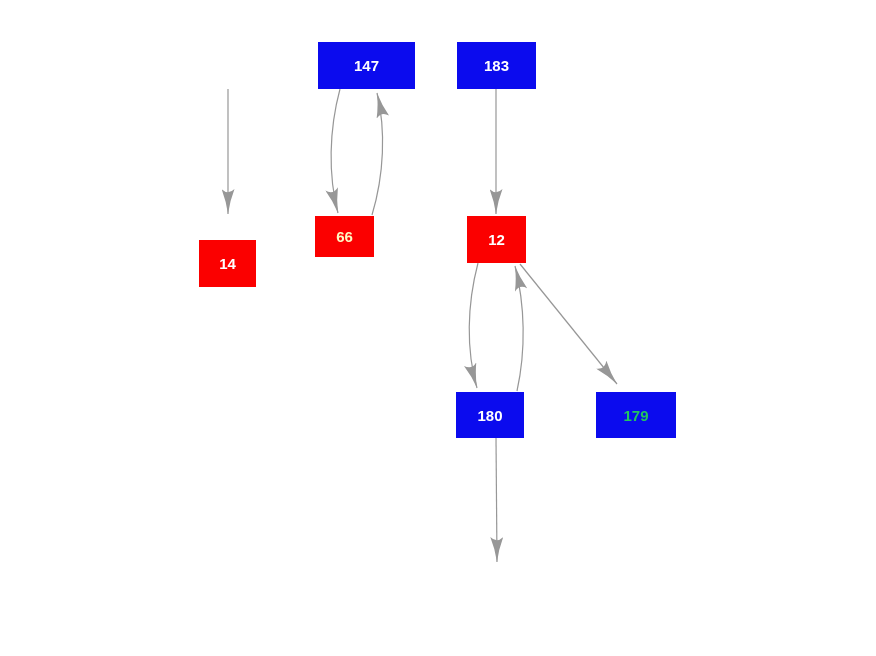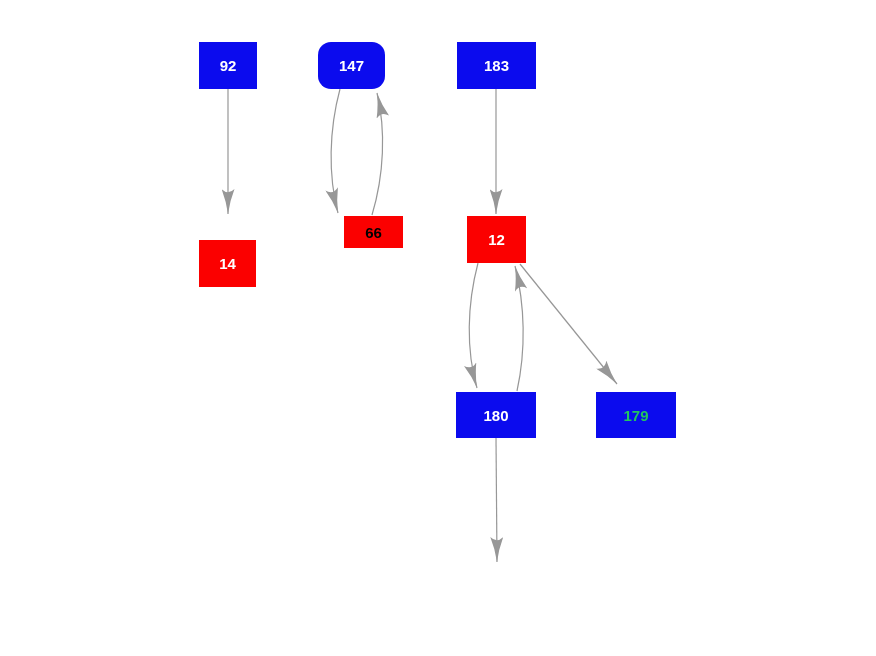--- a/index.html
+++ b/index.html
@@ -54,45 +54,42 @@
     <path class="edge" d="M228,89 L228,214" marker-end="url(#arrowhead)"></path>
     <path class="edge" d="M340,89 C329,130 328,175 338,213" marker-end="url(#arrowhead)"></path>
     <path class="edge" d="M372,215 C384,175 386,130 377,93" marker-end="url(#arrowhead)"></path>
     <path class="edge" d="M496,89 L496,214" marker-end="url(#arrowhead)"></path>
     <path class="edge" d="M478,263 C467,305 466,350 477,388" marker-end="url(#arrowhead)"></path>
     <path class="edge" d="M517,391 C526,350 525,305 515,266" marker-end="url(#arrowhead)"></path>
     <path class="edge" d="M520,264 L617,384" marker-end="url(#arrowhead)"></path>
     <path class="edge" d="M496,438 L497,562" marker-end="url(#arrowhead)"></path>
   </svg>
 
-  <div class="node blue" style="left: 199px; top: 42px; width: 58px; height: 47px; color: rgb(255, 255, 255);">
-    <span>92</span>
-  </div>
 
-  <div class="node blue" style="left: 318px; top: 42px; width: 67px; height: 47px; color: rgb(255, 255, 255); border-radius: 13px;">
+  <div class="node blue" style="left: 318px; top: 42px; width: 97px; height: 47px; color: rgb(255, 255, 255);">
     <span>147</span>
   </div>
 
   <div class="node blue" style="left: 457px; top: 42px; width: 79px; height: 47px; color: rgb(255, 255, 255);">
     <span>183</span>
   </div>
 
   <div class="node red" style="left: 199px; top: 216px; width: 57px; height: 47px; color: rgb(255, 255, 255); margin-top: 24px;">
     <span>14</span>
   </div>
 
-  <div class="node red" style="left: 344px; top: 216px; width: 59px; height: 32px; color: #000000;">
+  <div class="node red" style="left: 315px; top: 216px; width: 59px; height: 41px; color: #fef9c3;">
     <span>66</span>
   </div>
 
   <div class="node red" style="left: 467px; top: 216px; width: 59px; height: 47px; color: rgb(255, 255, 255);">
     <span>12</span>
   </div>
 
-  <div class="node blue" style="left: 456px; top: 392px; width: 80px; height: 46px; color: rgb(255, 255, 255);">
+  <div class="node blue" style="left: 456px; top: 392px; width: 68px; height: 46px; color: rgb(255, 255, 255);">
     <span>180</span>
   </div>
 
   <div class="node blue" style="left: 596px; top: 392px; width: 80px; height: 46px; color: #22c55e;">
     <span>179</span>
   </div>
 
 
 </div>
 

